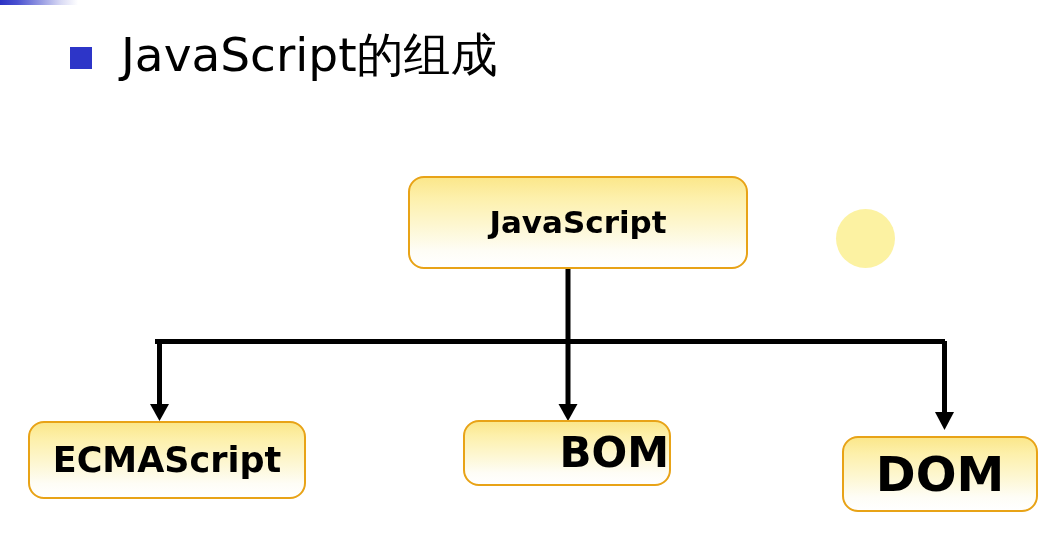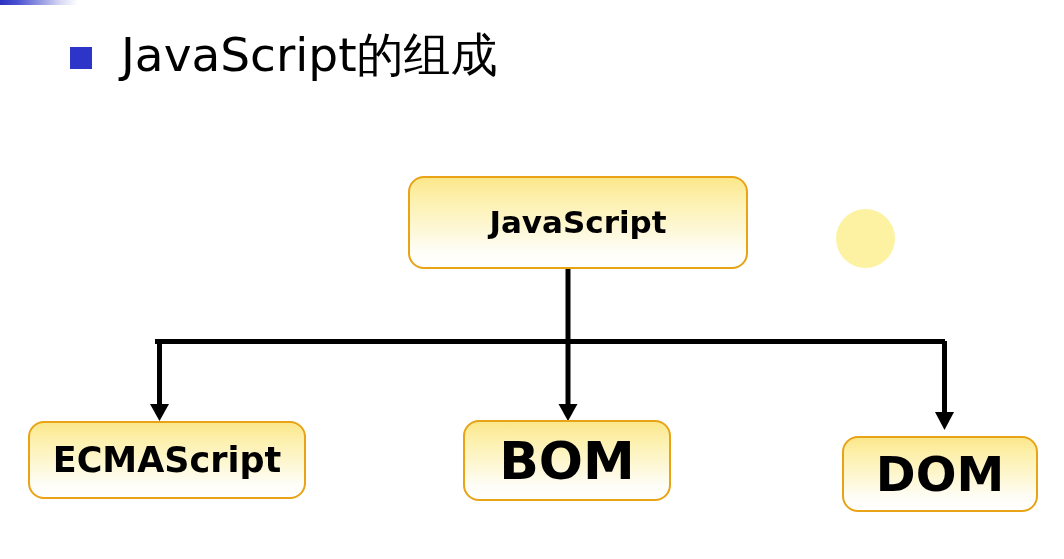--- a/index.html
+++ b/index.html
@@ -81,22 +81,23 @@
     left: 28px;
     top: 421px;
     width: 278px;
     height: 78px;
     font-size: 35px;
   }
   #node-bom {
     left: 463px;
     top: 420px;
     width: 208px;
-    height: 81px;
-    font-size: 52px;
+    height: 66px;
+    font-size: 42px;
+    justify-content: flex-end;
   }
   #node-dom {
     left: 842px;
     top: 436px;
     width: 196px;
     height: 76px;
     font-size: 48px;
   }
 
   

